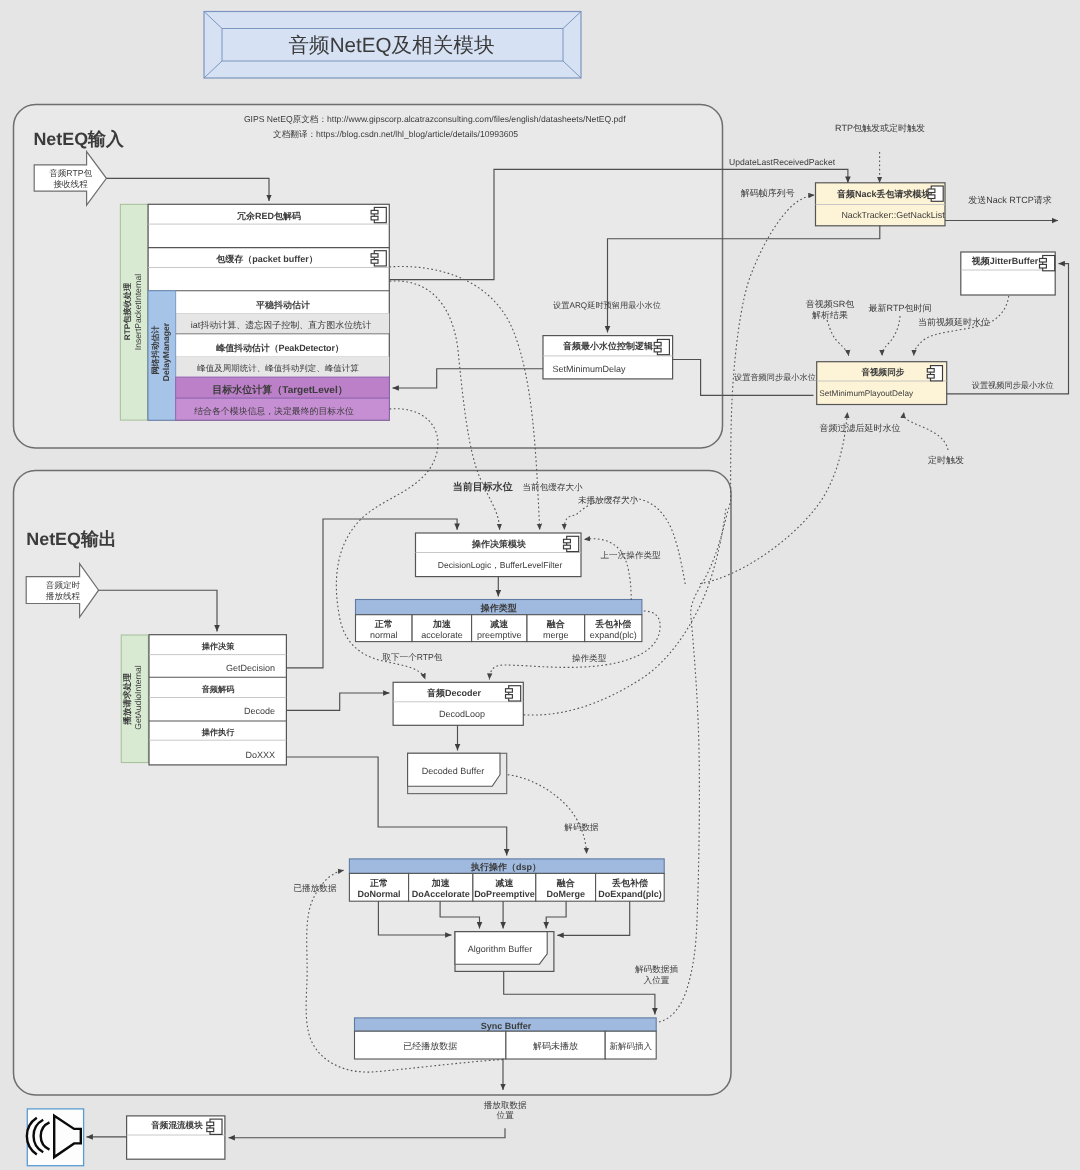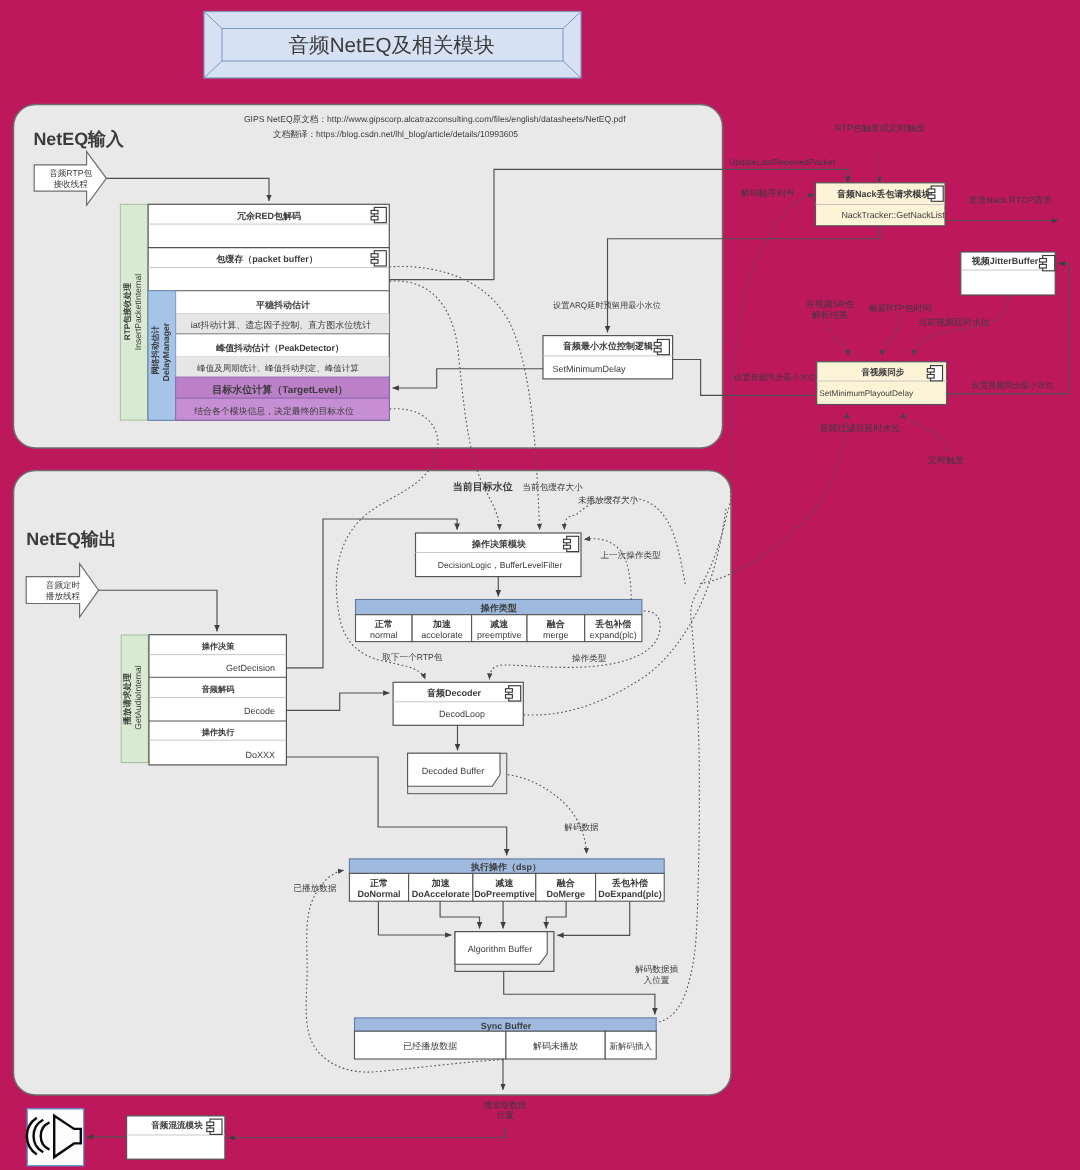--- a/index.html
+++ b/index.html
@@ -1,17 +1,17 @@
 <!DOCTYPE html>
 <html><head>
 <meta charset="utf-8">
 <style>
   html,body{margin:0;padding:0;background:#ffffff;}
   body{width:1080px;height:1170px;overflow:hidden;font-family:"Liberation Sans",sans-serif;}
-  #root{position:relative;width:1080px;height:1170px;background:#be185d;}
+  #root{position:relative;width:1080px;height:1170px;background:#e5e5e5;}
   #sheet{shape-rendering:geometricPrecision;text-rendering:geometricPrecision;}
   svg#sheet{position:absolute;top:0;left:0;}
   #sheet text{font-family:"Liberation Sans","DejaVu Sans",sans-serif;fill:#3b3b3b;}
   .b{font-weight:bold;fill:#151515;}
   .tc{text-anchor:middle;}
   .tr{text-anchor:end;}
   .t9{font-size:9px;}
   .t86{font-size:8.6px;}
   .t82{font-size:8.2px;}
   .t85{font-size:8.5px;}

